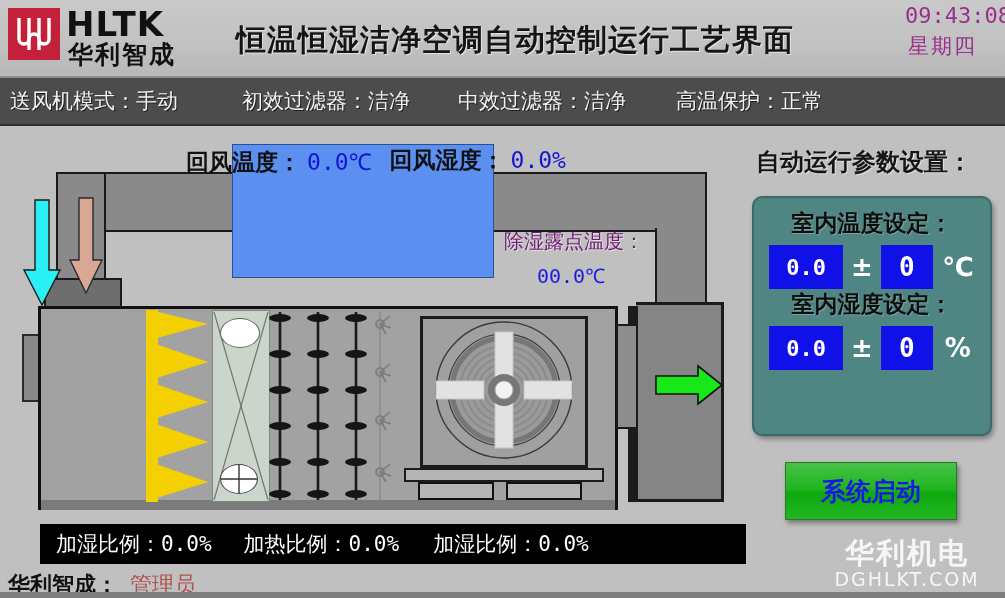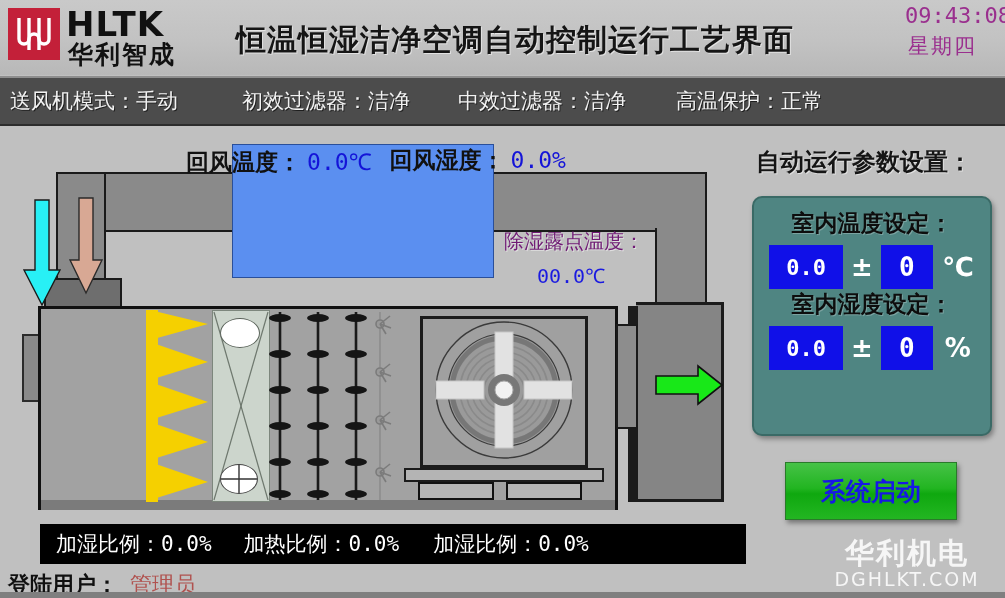--- a/index.html
+++ b/index.html
@@ -495,21 +495,21 @@
     </div>
     <div id="bt-1" class="bottom-item">
       <span>加热比例：</span><span class="bval">0.0%</span>
     </div>
     <div id="bt-2" class="bottom-item">
       <span>加湿比例：</span><span class="bval">0.0%</span>
     </div>
   </div>
 
   <div id="login-row">
-    <span id="login-label">登陆用户：</span><span id="login-user">管理员</span>
+    <span id="login-label">华利智成：</span><span id="login-user">管理员</span>
   </div>
 
   <div id="watermark">
     <div id="wm-cn">华利机电</div>
     <div id="wm-en">DGHLKT.COM</div>
   </div>
 
 </div>
 
 </body></html>

